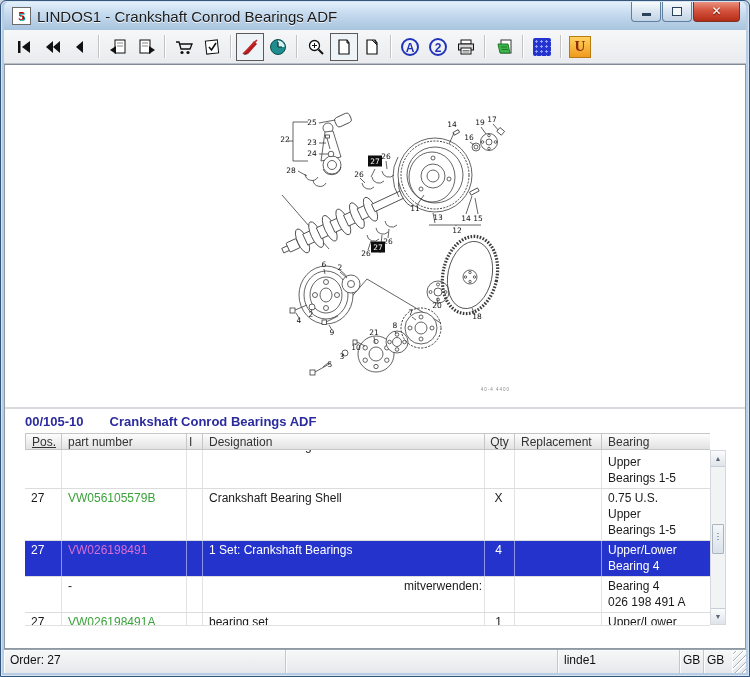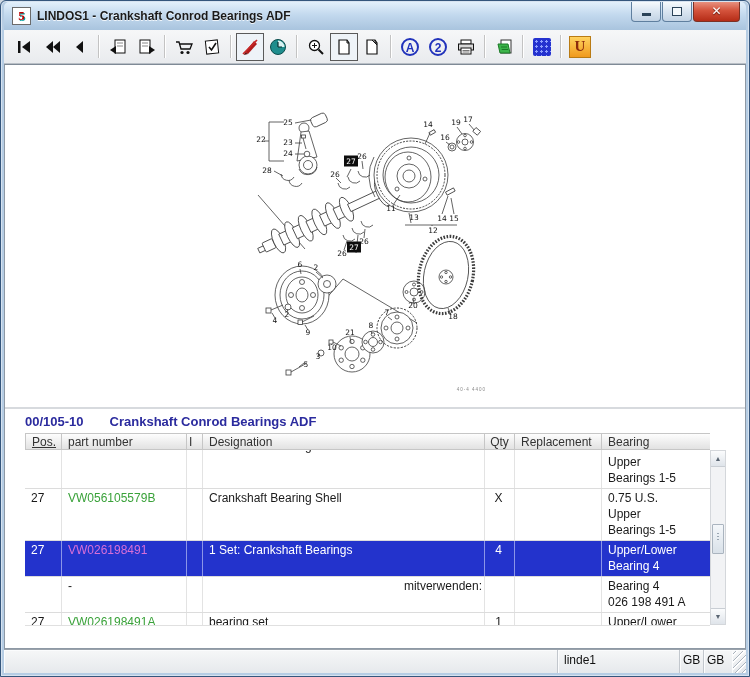--- a/index.html
+++ b/index.html
@@ -6,21 +6,21 @@
   .window{position:relative;width:750px;height:677px;box-sizing:border-box;
     border:1px solid #35567c;border-radius:6px 6px 0 0;
     background:#b6cde4;box-shadow:inset 0 0 0 1px rgba(255,255,255,.45);overflow:hidden;}
   .frame{position:absolute;left:3px;right:3px;top:1px;bottom:3px;display:flex;flex-direction:column;}
   
   .titlebar{height:28px;display:flex;align-items:center;padding:0 6px 0 8px;
     background:linear-gradient(#e3f0fb,#c3d9ee 45%,#a9c4de);border-radius:5px 5px 0 0;}
   .app-icon{width:17px;height:16px;background:#fff;border:1px solid #6b6b6b;color:#c00000;
     font-weight:bold;font-size:13px;line-height:15px;text-align:center;margin-right:6px;
     text-shadow:1px 1px 0 #00a0a0;font-family:"Liberation Serif",serif;}
-  .title-text{font-size:12px;color:#1a1a1a;text-shadow:0 1px 0 rgba(255,255,255,.8);font-weight:bold;}
+  .title-text{font-size:15px;color:#1a1a1a;text-shadow:0 1px 0 rgba(255,255,255,.8);}
   .win-buttons{margin-left:auto;display:flex;margin-top:-9px;}
   .wbtn{height:19px;border:1px solid #5f7f9f;border-top:none;display:flex;align-items:center;justify-content:center;
     background:linear-gradient(#f7fafc,#dce7f2 45%,#c2d3e4);border-radius:0 0 4px 4px;margin-left:1px;}
   .wbtn.min,.wbtn.restore{width:28px;}
   .wbtn.close{width:45px;background:linear-gradient(#e8917f,#d4533c 45%,#b52c17);border-color:#7c3125;}
   .glyph-min{width:9px;height:3px;background:#2b4358;margin-top:6px;}
   .glyph-restore{width:8px;height:7px;border:1px solid #2b4358;background:#f4f8fb;}
   .glyph-close{color:#fff;font-weight:bold;font-size:12px;text-shadow:0 1px 1px #5e150a;}
   
   .menubar{height:21px;background:linear-gradient(#fbfbfb,#eef0f2);display:flex;align-items:center;
@@ -34,21 +34,21 @@
   .tsep{width:0;height:23px;border-left:1px solid #c3c3c3;border-right:1px solid #ffffff;margin:0 4px;}
   .tbtn svg{display:block;}
   .circ-letter{width:18px;height:18px;border:2px solid #2233bb;border-radius:50%;color:#2233bb;
     font-weight:bold;font-size:12px;line-height:17px;text-align:center;box-sizing:border-box;}
   .u-box{width:20px;height:20px;background:linear-gradient(#ffd25e,#f09a1e);border:1px solid #b97b14;
     color:#8c2b0c;font-family:"Liberation Serif",serif;font-weight:bold;font-size:15px;line-height:19px;text-align:center;}
   .blue-box{width:18px;height:18px;background:#2432cf;border-radius:2px;
     background-image:radial-gradient(#8fa0ff 1px,transparent 1.2px);background-size:5px 5px;background-position:1px 1px;}
   
   .client{flex:1;background:#fff;border:1px solid #8e99a5;border-top:1px solid #7f8a96;display:flex;flex-direction:column;overflow:hidden;}
-  .image-panel{height:342px;background:#fff;border-bottom:2px solid #d7dade;overflow:hidden;}
+  .image-panel{height:342px;background:#fff;border-bottom:2px solid #d7dade;overflow:hidden;padding-left:24px;}
   .table-panel{flex:1;background:#fff;padding-left:20px;overflow:hidden;}
   .section-header{height:24px;display:flex;align-items:center;font-size:13px;font-weight:bold;color:#2b2b9e;}
   .section-code{margin-right:26px;}
   
   .grid{position:relative;width:701px;}
   .ghead{display:flex;width:685px;height:17px;}
   .hcell{box-sizing:border-box;background:linear-gradient(#fdfdfd,#e2e2e2);border:1px solid #c6c6c6;
     border-left:none;font-size:12px;color:#333;padding:1px 0 0 6px;white-space:nowrap;overflow:hidden;}
   .hcell:first-child{border-left:1px solid #c6c6c6;text-decoration:underline;}
   .gbody{width:685px;height:175px;overflow:hidden;border-bottom:1px solid #e0e0e0;}
@@ -547,20 +547,21 @@
           <div class="vscroll">
             <div class="sbtn up">▲</div>
             <div class="sthumb"></div>
             <div class="sbtn down">▼</div>
           </div>
         </div>
       </div>
     </div>
 
     <div class="statusbar">
+      <span class="scell s-order">Order: 27</span>
       <span class="scell s-empty"></span>
       <span class="scell s-user">linde1</span>
       <span class="scell s-lang1">GB</span>
       <span class="scell s-lang2">GB</span>
       <span class="scell s-grip"></span>
     </div>
 
   </div>
 </div>
 

